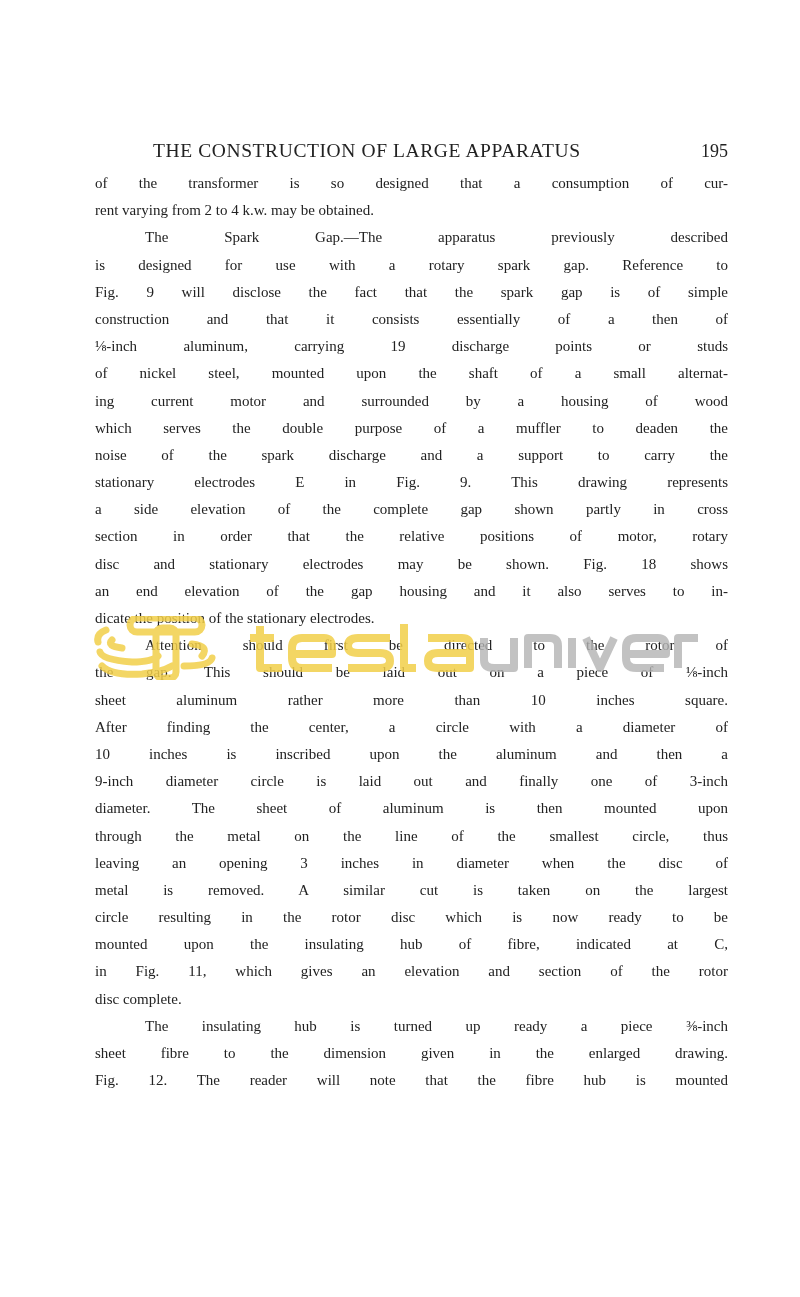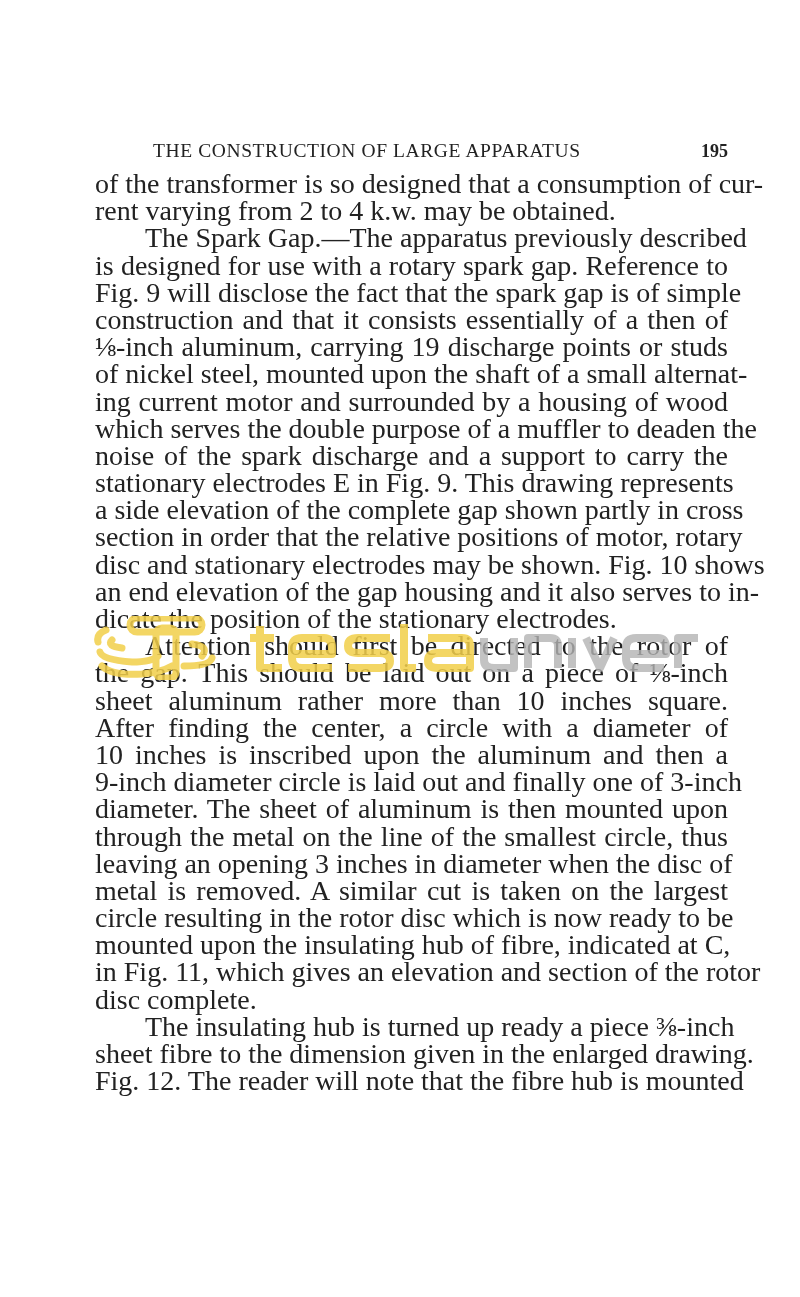--- a/index.html
+++ b/index.html
@@ -8,22 +8,22 @@
     position: relative; overflow: hidden;
     font-family: "Liberation Serif", "DejaVu Serif", serif;
     color: #222;
   }
   .page { position: absolute; left: 95px; top: 140px; width: 633px; }
   .header {
     display: flex; justify-content: space-between; align-items: baseline;
     font-size: 19.5px; letter-spacing: 0.6px; margin-left: 58px;
     height: 30px;
   }
-  .header .folio { font-weight: bold; font-size: 18px; letter-spacing: 0; }
-  .body { font-size: 28px; line-height: 27.2px; text-align: justify; }
+  .header .folio { font-weight: normal; font-size: 18px; letter-spacing: 0; }
+  .body { font-size: 15px; line-height: 27.2px; text-align: justify; }
   .line { display: block; text-align: justify; text-align-last: justify; white-space: nowrap; height: 27.2px; }
   .line.last { text-align-last: left; }
   .line.indent { padding-left: 50px; }
   .runin { font-weight: normal; }
   .watermark {
     position: absolute; left: 92px; top: 616px; width: 630px; height: 64px;
     pointer-events: none;
   }
 </style>
 </head>
@@ -42,21 +42,21 @@
       <span class="line"><span>Fig. 9 will disclose the fact that the spark gap is of simple</span></span>
       <span class="line"><span>construction and that it consists essentially of a then of</span></span>
       <span class="line"><span>⅛-inch aluminum, carrying 19 discharge points or studs</span></span>
       <span class="line"><span>of nickel steel, mounted upon the shaft of a small alternat-</span></span>
       <span class="line"><span>ing current motor and surrounded by a housing of wood</span></span>
       <span class="line"><span>which serves the double purpose of a muffler to deaden the</span></span>
       <span class="line"><span>noise of the spark discharge and a support to carry the</span></span>
       <span class="line"><span>stationary electrodes E in Fig. 9.  This drawing represents</span></span>
       <span class="line"><span>a side elevation of the complete gap shown partly in cross</span></span>
       <span class="line"><span>section in order that the relative positions of motor, rotary</span></span>
-      <span class="line"><span>disc and stationary electrodes may be shown.  Fig. 10 shows</span></span>
+      <span class="line"><span>disc and stationary electrodes may be shown.  Fig. 18 shows</span></span>
       <span class="line"><span>an end elevation of the gap housing and it also serves to in-</span></span>
       <span class="line last"><span>dicate the position of the stationary electrodes.</span></span>
       <span class="line indent"><span>Attention should first be directed to the rotor of</span></span>
       <span class="line"><span>the gap.  This should be laid out on a piece of ⅛-inch</span></span>
       <span class="line"><span>sheet aluminum rather more than 10 inches square.</span></span>
       <span class="line"><span>After finding the center, a circle with a diameter of</span></span>
       <span class="line"><span>10 inches is inscribed upon the aluminum and then a</span></span>
       <span class="line"><span>9-inch diameter circle is laid out and finally one of 3-inch</span></span>
       <span class="line"><span>diameter.  The sheet of aluminum is then mounted upon</span></span>
       <span class="line"><span>through the metal on the line of the smallest circle, thus</span></span>

